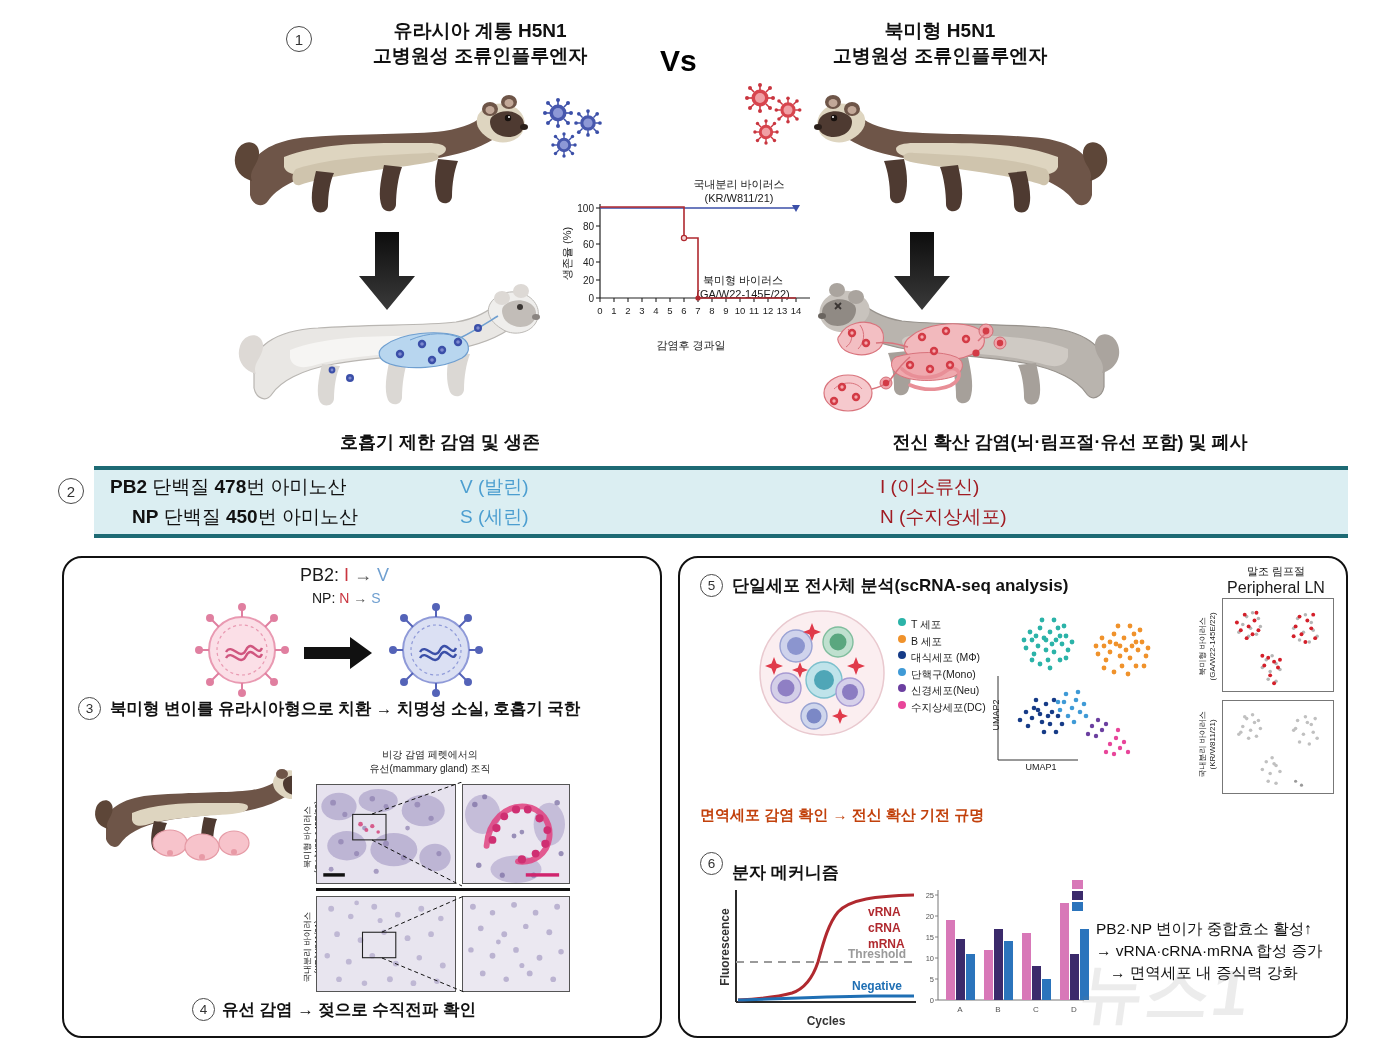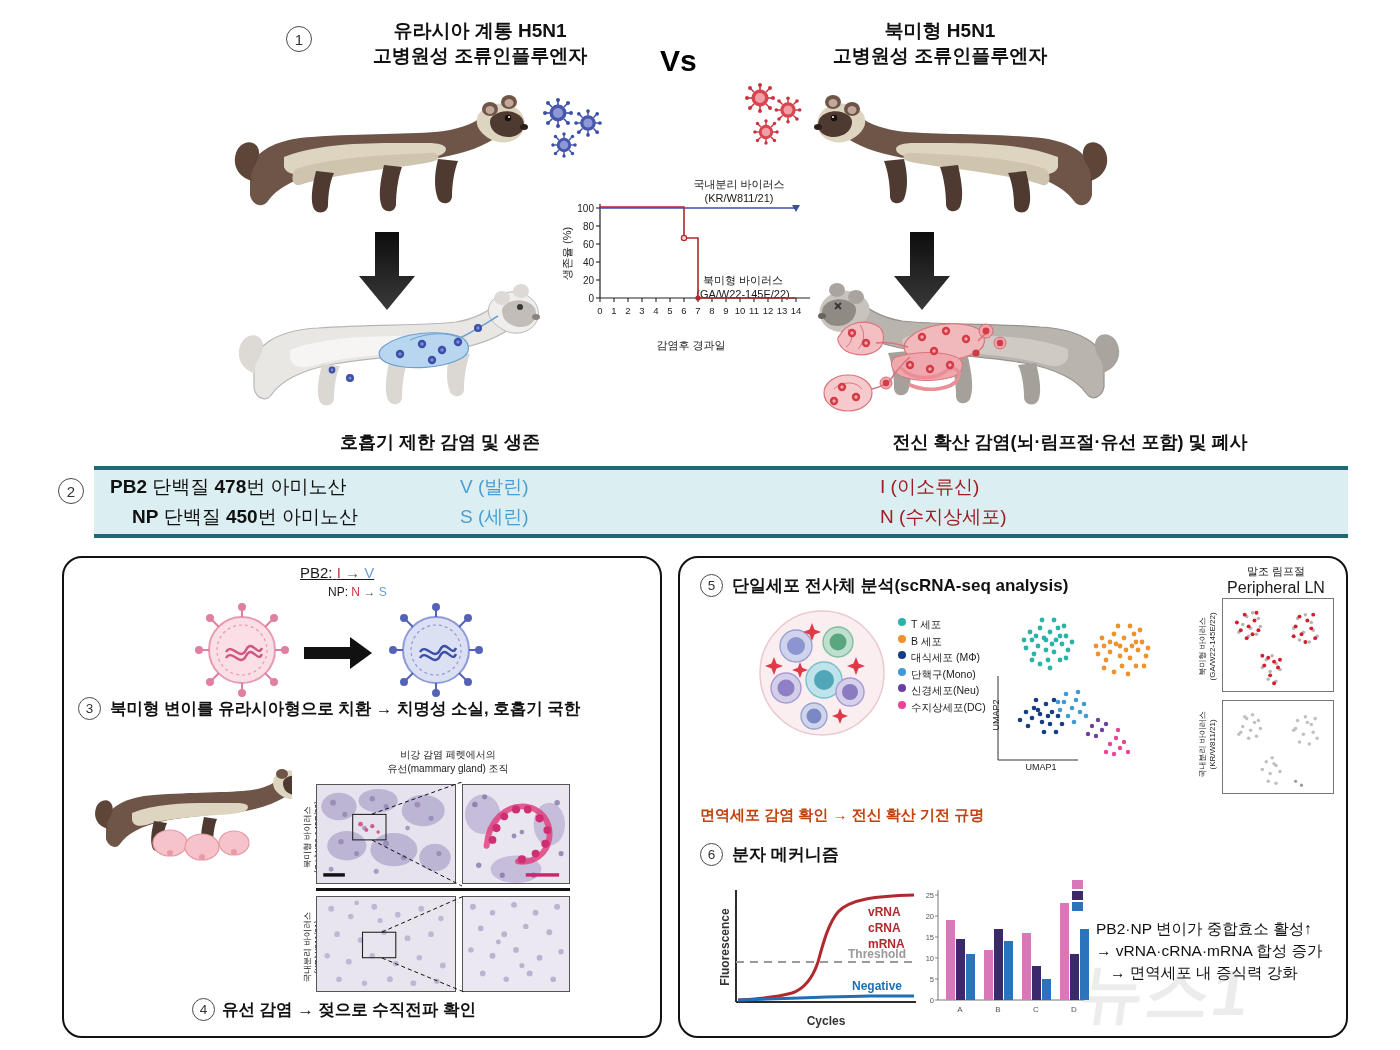--- a/index.html
+++ b/index.html
@@ -562,27 +562,27 @@
       <b>NP</b><span> 단백질 </span><b>450</b><span>번 아미노산</span>
     </div>
     <div class="b-blue" style="margin-left:20px;">S (세린)</div>
     <div class="b-red" style="margin-left:290px;">N (수지상세포)</div>
   </div>
 </div>
 
 <div class="abs panel" style="left:62px; top:556px; width:600px; height:482px;"></div>
 
 <div class="abs" style="left:300px; top:562px; width:180px;">
-  <div style="font-size:15px; line-height:1.45; white-space:nowrap;text-decoration:underline;">
+  <div style="font-size:18px; line-height:1.45; white-space:nowrap;">
     <span>PB2:</span>
     <span style="color:#c9353f;">I</span>
     <span style="color:#555;">→</span>
     <span style="color:#6f9fd0;">V</span>
   </div>
-  <div style="font-size:12px; line-height:1.45; white-space:nowrap; margin-left:28px;">
+  <div style="font-size:14px; line-height:1.45; white-space:nowrap; margin-left:12px;">
     <span>NP:</span>
     <span style="color:#c9353f;">N</span>
     <span style="color:#555;">→</span>
     <span style="color:#6f9fd0;">S</span>
   </div>
 </div>
 
 <svg class="abs" style="left:192px; top:600px;" width="100" height="100" viewBox="0 0 100 100">
   <circle cx="50" cy="50" r="33" fill="#fbdfe7" stroke="#e99ab2" stroke-width="2"></circle>
   <circle cx="50" cy="50" r="25" fill="none" stroke="#e99ab2" stroke-width="1.2" stroke-dasharray="3 3"></circle>
@@ -696,21 +696,21 @@
   <g>
     <ellipse cx="78" cy="78" rx="17" ry="13" fill="#f7c3cb" stroke="#e59aa5" stroke-width="1.2"></ellipse>
     <ellipse cx="110" cy="82" rx="17" ry="13" fill="#f7c3cb" stroke="#e59aa5" stroke-width="1.2"></ellipse>
     <ellipse cx="142" cy="78" rx="15" ry="12" fill="#f7c3cb" stroke="#e59aa5" stroke-width="1.2"></ellipse>
     <circle cx="78" cy="88" r="3" fill="#e89aa6"></circle>
     <circle cx="110" cy="92" r="3" fill="#e89aa6"></circle>
     <circle cx="142" cy="87" r="3" fill="#e89aa6"></circle>
   </g>
 </svg>
 
-<div class="abs txt-xs" style="left:348px; top:748px; width:200px; text-align:center; line-height:1.35; font-size:10px;">
+<div class="abs txt-xs" style="left:330px; top:748px; width:200px; text-align:center; line-height:1.35; font-size:10px;">
   <div>비강 감염 페렛에서의</div>
   <div>유선(mammary gland) 조직</div>
 </div>
 
 <div class="abs" style="left:278px; top:790px; width:70px; height:90px;">
   <div class="rot-90" style="font-size:8.5px; line-height:1.3; text-align:center; width:90px; position:absolute; left:-10px; top:36px;">
     <div>북미형 바이러스</div>
     <div>(GA/W22-145E/22)</div>
   </div>
 </div>
@@ -1184,21 +1184,21 @@
   <g fill="#9a9a9a">
     <circle cx="74" cy="82" r="1.6"></circle>
       <circle cx="80" cy="86" r="1.6"></circle>
   </g>
 </svg>
 
 <div class="abs" style="left:700px; top:806px; width:640px; font-size:15px; font-weight:bold; color:#c2410c;">면역세포 감염 확인 → 전신 확산 기전 규명</div>
 
 <div class="abs" style="left:700px; top:843px; display:flex; align-items:center; gap:9px;">
   <div class="step-num sm">6</div>
-  <div style="font-size:17px; font-weight:bold; color:#111; white-space:nowrap;">분자 메커니즘</div>
+  <div style="font-size:17px; font-weight:bold; color:#111; white-space:nowrap;margin-top:18px;">분자 메커니즘</div>
 </div>
 
 <div class="abs" style="left:706px; top:884px; width:215px; height:150px;">
   <div class="abs rot-90" style="left:-31px; top:56px; width:100px; text-align:center; font-size:12px; font-weight:bold; color:#333;">Fluorescence</div>
   <svg class="abs" style="left:24px; top:2px;" width="190" height="126" viewBox="0 0 190 126">
     <line x1="6" y1="4" x2="6" y2="116" stroke="#2b2b2b" stroke-width="2"></line>
     <line x1="6" y1="116" x2="186" y2="116" stroke="#2b2b2b" stroke-width="2"></line>
 
     <line x1="6" y1="76" x2="186" y2="76" stroke="#9a9a9a" stroke-width="2.2" stroke-dasharray="8 6"></line>
 

